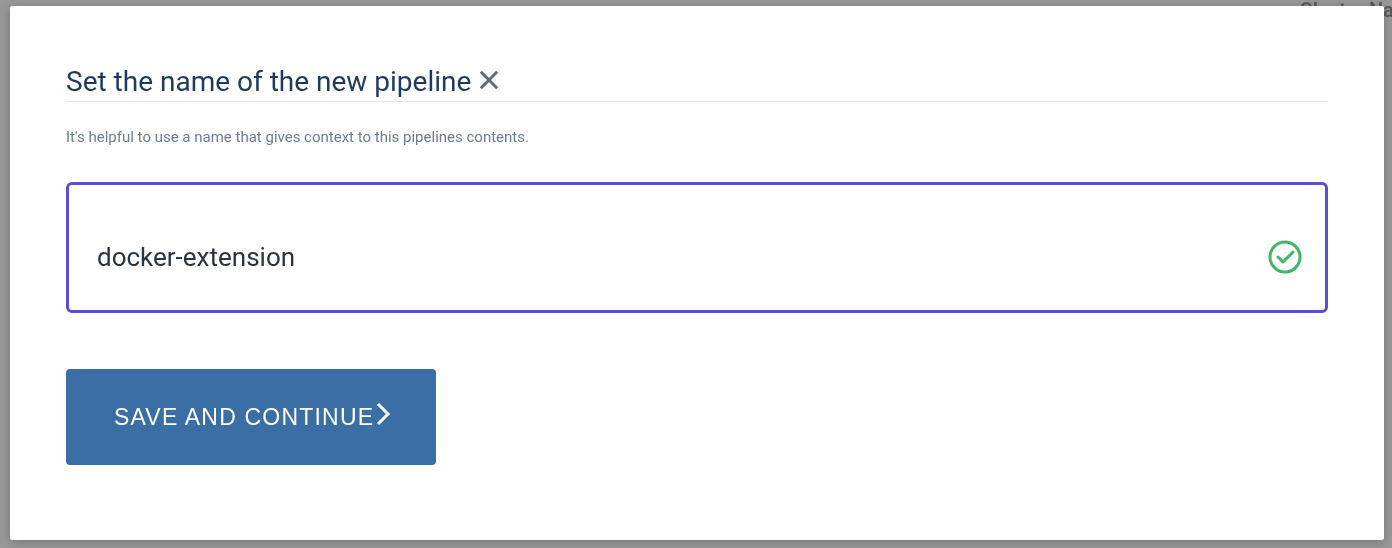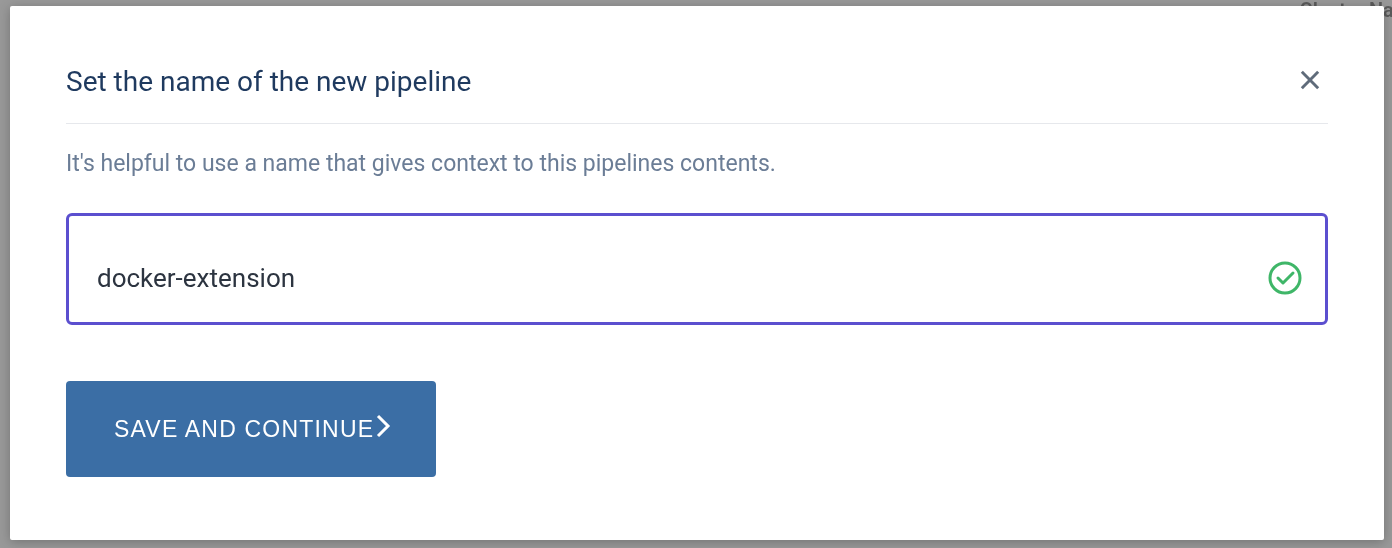--- a/index.html
+++ b/index.html
@@ -37,22 +37,20 @@
       right: 8px;
       bottom: 8px;
       background: #fff;
       border-radius: 2px;
       box-shadow: 0 2px 12px rgba(0,0,0,0.25);
       padding: 56px 56px 40px 56px;
     }
     .modal-header {
       display: flex;
       align-items: center;
-      justify-content: space-between;
-      padding-bottom: 22px;
       border-bottom: 1px solid #e6e8ec;
     }
     .modal-title {
       color: #1f3a5f;
       font-size: 28px;
       font-weight: 400;
     }
     .close-btn {
       background: none;
       border: none;
@@ -64,32 +62,32 @@
     }
     .close-btn svg {
       width: 28px;
       height: 28px;
       stroke: #5f6b7a;
       stroke-width: 2.5;
     }
     .modal-subtitle {
       margin-top: 26px;
       color: #6b7d96;
-      font-size: 23px;
+      font-size: 15px;
       font-weight: 400;
     }
     .input-wrapper {
       margin-top: 36px;
       position: relative;
       display: flex;
       align-items: center;
       border: 3px solid #5b4fcf;
       border-radius: 6px;
       padding: 18px 22px 0 28px;
-      height: 112px;
+      height: 131px;
     }
     .pipeline-input {
       flex: 1;
       border: none;
       outline: none;
       font-size: 26px;
       color: #2c3440;
       font-family: inherit;
       background: transparent;
     }

